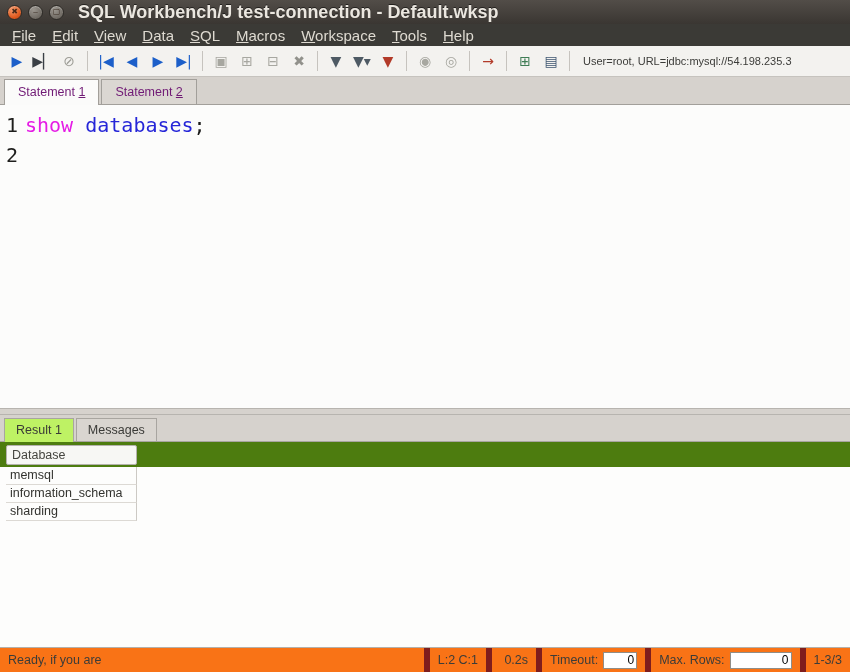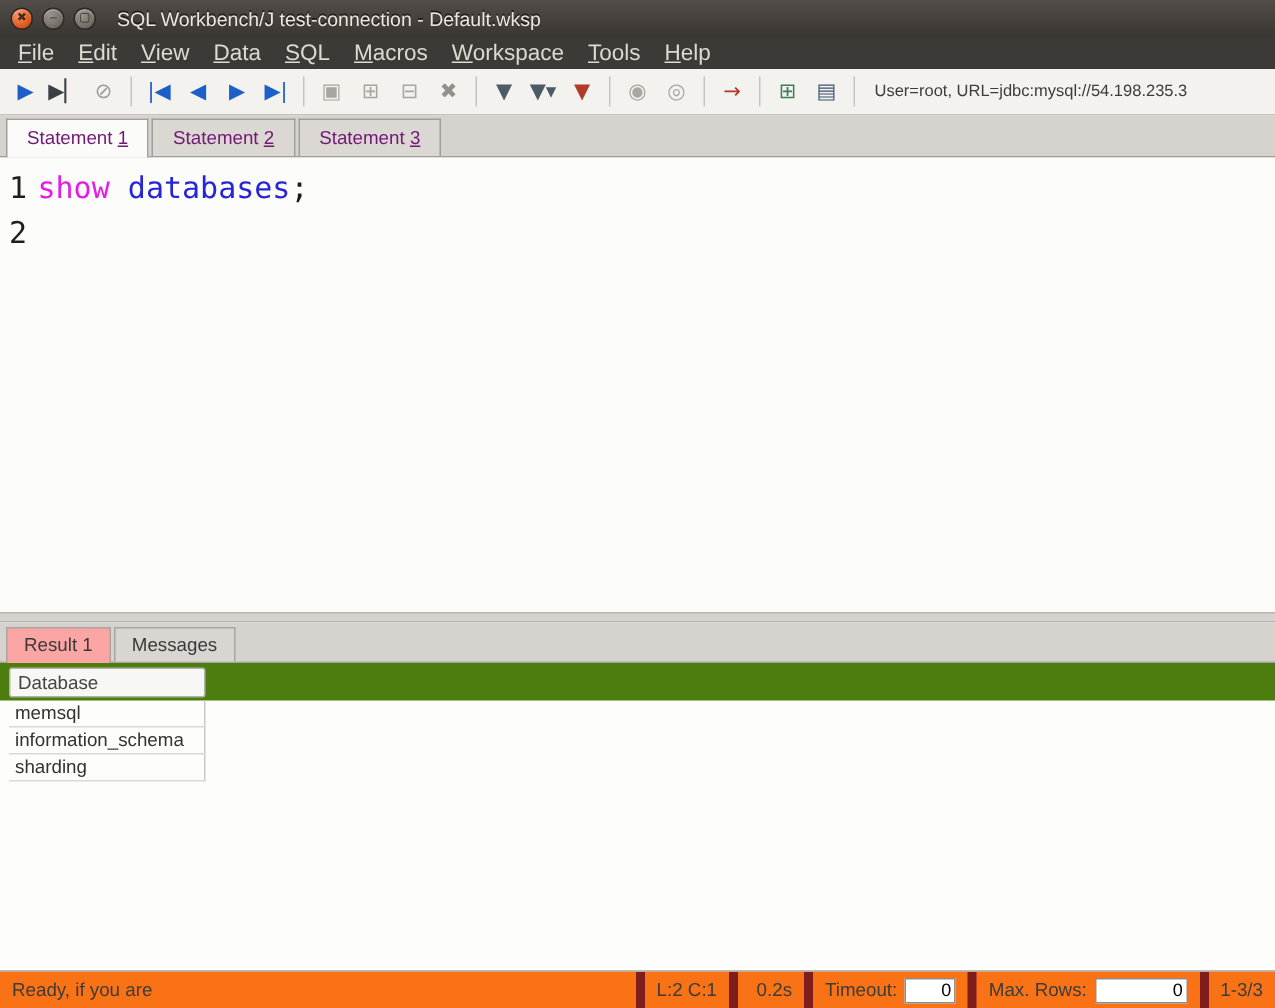--- a/index.html
+++ b/index.html
@@ -6,21 +6,21 @@
   html,body{width:850px;height:672px;overflow:hidden}
   body{font-family:"Liberation Sans","DejaVu Sans",sans-serif;font-size:13px;color:#2f2f2c;background:#f4f3f1}
   .window{display:flex;flex-direction:column;width:850px;height:672px}
 
   
   .titlebar{height:24px;background:linear-gradient(#524d48,#3a3632);display:flex;align-items:center;padding:0 7px;flex:0 0 auto}
   .win-btn{width:15px;height:15px;border-radius:50%;margin-right:6px;display:flex;align-items:center;justify-content:center;
            font-size:8px;line-height:1;color:rgba(40,25,15,.85);border:1px solid #2d2a26;box-shadow:inset 0 1px 1px rgba(255,255,255,.35);cursor:default;flex:0 0 auto}
   .win-btn.close{background:radial-gradient(circle at 35% 30%,#f59a6b,#df5b20 60%,#b84312)}
   .win-btn.min,.win-btn.max{background:radial-gradient(circle at 35% 30%,#9a958e,#736e67 65%,#5a554f)}
-  .title-text{margin-left:8px;font-weight:normal;font-size:13px;color:#ebe7e0;text-shadow:0 -1px 0 rgba(0,0,0,.55);white-space:nowrap;overflow:hidden}
+  .title-text{margin-left:8px;font-weight:bold;font-size:18px;color:#ebe7e0;text-shadow:0 -1px 0 rgba(0,0,0,.55);white-space:nowrap;overflow:hidden}
 
   
   .menubar{height:22px;background:#3b3a36;display:flex;align-items:center;padding:0 4px;flex:0 0 auto}
   .menu-item{padding:3px 8px;color:#dedad1;font-size:15px;cursor:default;white-space:nowrap}
   .menu-item u{text-decoration:underline}
 
   
   .toolbar{height:31px;background:#f3f2ef;border-bottom:1px solid #c6c3be;display:flex;align-items:center;padding:0 4px;flex:0 0 auto;white-space:nowrap;overflow:hidden}
   .tb-icons{display:flex;align-items:center;height:100%}
   .tb-btn{min-width:26px;height:25px;display:flex;align-items:center;justify-content:center;cursor:default;border-radius:2px}
@@ -43,21 +43,21 @@
   .tok-identifier{color:var(--c-identifier,#2626d8)}
   .tok-plain{color:#1b1b1a}
 
   
   .splitter{flex:0 0 7px;background:#d6d2cd;border-top:1px solid #b7b4af;border-bottom:1px solid #b7b4af;cursor:row-resize}
 
   
   .results{flex:1;display:flex;flex-direction:column;background:#fdfdfc;min-height:0}
   .res-tabbar{height:27px;background:#d6d2cd;display:flex;align-items:flex-end;padding:3px 0 0 4px;border-bottom:1px solid #a8a5a0;flex:0 0 auto}
   .rtab{padding:4px 11px;font-size:12.5px;color:#3a3a37;background:#d9d5d0;border:1px solid #a8a5a0;border-bottom:none;margin-right:2px;position:relative;cursor:default;white-space:nowrap}
-  .rtab.sel{background:#fca5a5;margin-bottom:-1px;z-index:2;padding-bottom:5px}
+  .rtab.sel{background:#bef264;margin-bottom:-1px;z-index:2;padding-bottom:5px}
   .res-body{flex:1;overflow:hidden;padding-left:6px}
   .thead{height:25px;background:#4d7c0f;display:flex;align-items:center;margin-left:-6px;padding-left:6px}
   .th{width:131px;background:#f7f7f4;border:1px solid #b4b2ad;border-radius:2px;font-size:12.5px;color:#45453f;padding:2px 5px;cursor:default}
   .tr{display:flex;height:18px;line-height:17px}
   .td{width:131px;border-right:1px solid #ccc9c4;border-bottom:1px solid #dcd9d4;padding:0 4px;font-size:12.5px;color:#33332f;overflow:hidden;white-space:nowrap;cursor:default}
 
   
   .statusbar{flex:0 0 25px;background:#f97316;border-top:1px solid #b3b0ab;display:flex;align-items:center;font-size:12.5px;color:#3c3c39}
   .sb-seg{padding:0 8px;height:100%;display:flex;align-items:center;border-left:6px solid #7f1d1d;white-space:nowrap}
   .sb-msg{flex:1;border-left:none}
@@ -162,21 +162,20 @@
           <span style="color: rgb(61, 85, 112);">▤</span>
         </div>
         <div class="tb-sep"></div>
       </div>
     <div class="conn-info">User=root, URL=jdbc:mysql://54.198.235.3</div>
   </div>
 
   <div class="stmt-tabbar">
       <div class="stab sel">Statement <u>1</u></div>
       <div class="stab">Statement <u>2</u></div>
-      <div class="stab">Statement <u>3</u></div>
     </div>
 
   <div class="editor">
     <div>
         <div class="ed-line">
           <span class="ed-num">1</span>
           <span class="ed-code"><span class="tok-keyword">show</span><span class="tok-plain"> </span><span class="tok-identifier">databases</span><span class="tok-plain">;</span></span>
         </div>
         <div class="ed-line">
           <span class="ed-num">2</span>

